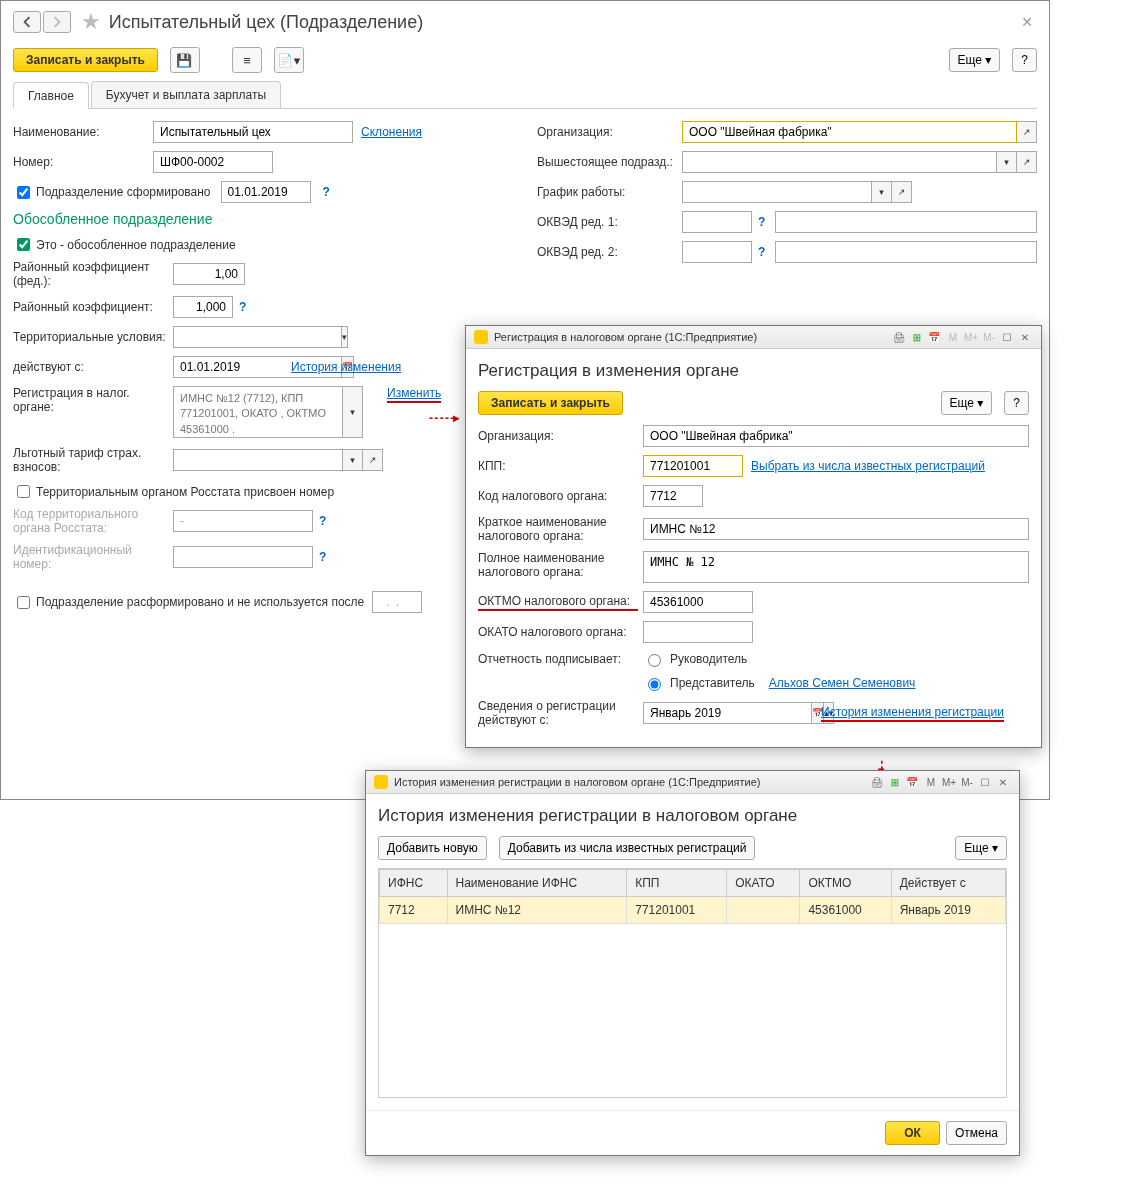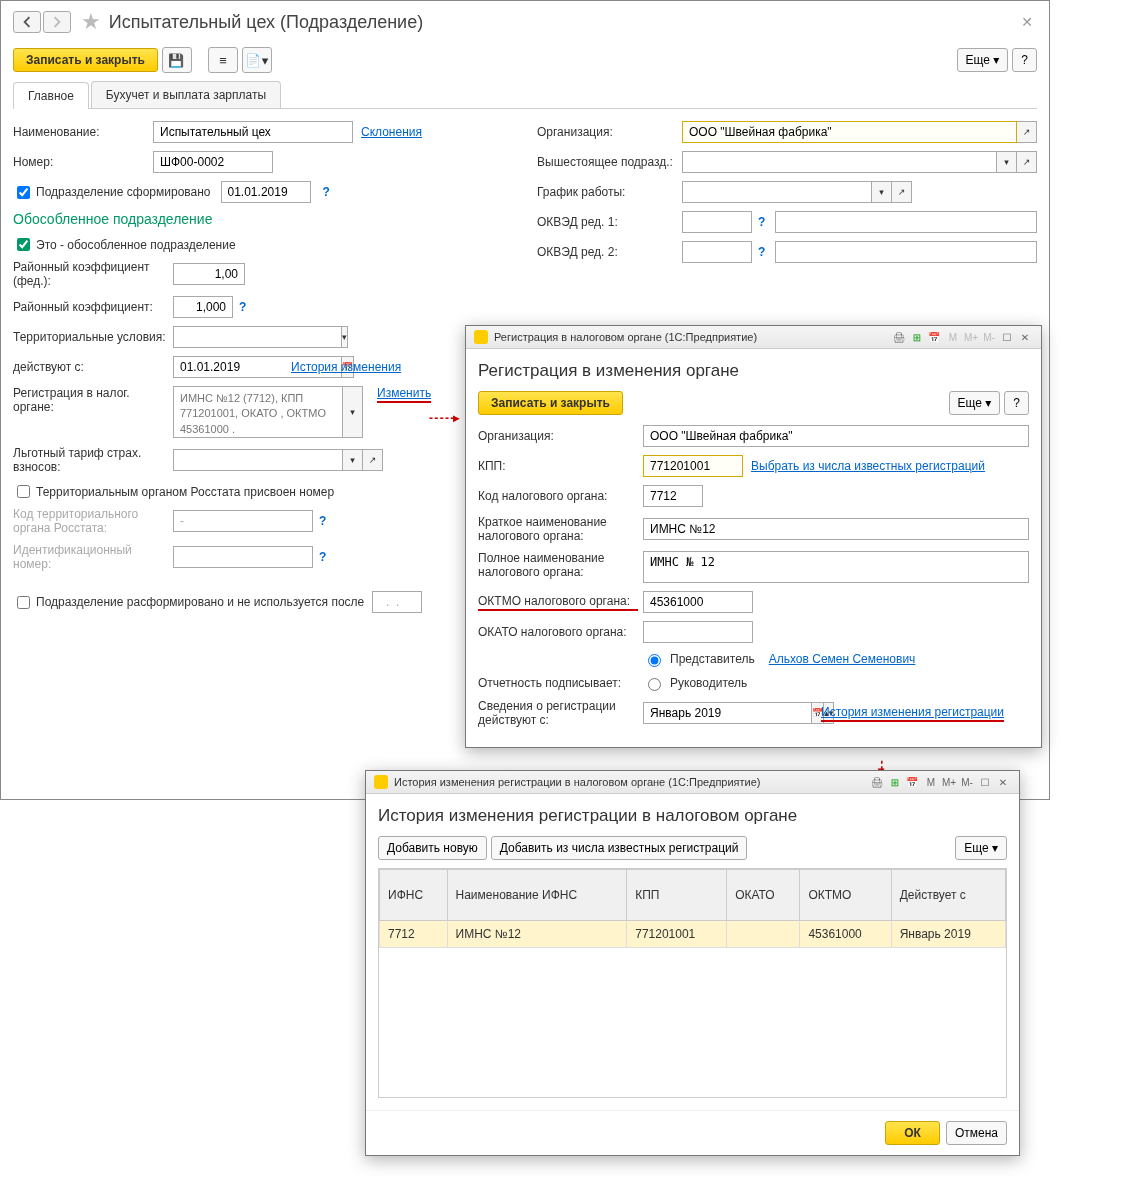--- a/index.html
+++ b/index.html
@@ -4,21 +4,21 @@
 <style>
 * { box-sizing: border-box; }
 body { margin: 0; font-family: Arial, sans-serif; font-size: 12px; background: #fff; color: #333; }
 .main-win { border: 1px solid #888; width: 1050px; height: 800px; position: relative; background: #fff; }
 .titlebar { display: flex; align-items: center; padding: 8px 12px; }
 .nav-btn { width: 28px; height: 22px; border: 1px solid #aaa; background: #f5f5f5; border-radius: 3px; display: inline-flex; align-items: center; justify-content: center; margin-right: 2px; cursor: pointer; }
 .nav-btn svg { width: 12px; height: 12px; }
 .star { margin: 0 8px; color: #bbb; font-size: 22px; }
 .win-title { font-size: 18px; color: #444; }
 .close-x { margin-left: auto; color: #999; font-size: 14px; cursor: pointer; padding: 4px; }
-.toolbar { display: flex; align-items: center; padding: 4px 12px; gap: 4px; }
+.toolbar { display: flex; align-items: center; padding: 4px 12px; gap: 12px; }
 .btn-yellow { background: linear-gradient(#ffe44d,#ffcb00); border: 1px solid #cca300; border-radius: 3px; padding: 4px 12px; font-weight: bold; font-size: 12px; cursor: pointer; color: #333; }
 .btn-icon { width: 30px; height: 26px; border: 1px solid #aaa; background: #f8f8f8; border-radius: 3px; display: inline-flex; align-items: center; justify-content: center; cursor: pointer; }
 .btn-std { border: 1px solid #aaa; background: #f8f8f8; border-radius: 3px; padding: 4px 8px; cursor: pointer; font-size: 12px; }
 .tabs-row { display: flex; border-bottom: 1px solid #ccc; margin: 4px 12px 0; }
 .tab { padding: 6px 14px; border: 1px solid #ccc; border-bottom: none; background: #f5f5f5; border-radius: 4px 4px 0 0; margin-right: 2px; cursor: pointer; }
 .tab.active { background: #fff; position: relative; top: 1px; }
 .form-area { display: flex; padding: 12px; gap: 24px; }
 .col { flex: 1; }
 .frow { display: flex; align-items: center; margin-bottom: 8px; }
 .flabel { width: 140px; color: #333; }
@@ -39,21 +39,21 @@
 .red-arrow { position: absolute; color: #cc0000; font-weight: bold; letter-spacing: -1px; }
 .dialog { position: absolute; border: 1px solid #777; background: #fff; box-shadow: 0 4px 16px rgba(0,0,0,0.3); }
 .dlg-title { background: linear-gradient(#f5f5f5,#e8e8e8); border-bottom: 1px solid #ccc; padding: 4px 8px; display: flex; align-items: center; font-size: 11px; }
 .dlg-title .ico-1c { width: 14px; height: 14px; background: #ffcc00; border-radius: 3px; margin-right: 6px; display: inline-block; }
 .dlg-title-btns { margin-left: auto; display: flex; gap: 2px; align-items: center; }
 .dlg-title-btns span { width: 16px; height: 14px; display: inline-flex; align-items: center; justify-content: center; font-size: 10px; color: #666; cursor: pointer; }
 .dlg-body { padding: 12px; }
 .dlg-heading { font-size: 17px; margin-bottom: 10px; }
 .red-underline { border-bottom: 2px solid #cc0000; display: inline-block; padding-bottom: 1px; }
 table.grid { border-collapse: collapse; width: 100%; }
-table.grid th { background: #f0f0f0; border: 1px solid #ccc; padding: 18px 8px; text-align: left; font-weight: normal; font-size: 12px; }
+table.grid th { background: #f0f0f0; border: 1px solid #ccc; padding: 6px 8px; text-align: left; font-weight: normal; font-size: 12px; }
 table.grid td { border: 1px solid #ddd; padding: 6px 8px; background: #fff4cc; }
 .grid-wrap { border: 1px solid #ccc; height: 230px; overflow: auto; background: #fff; }
 .dlg-footer { display: flex; justify-content: flex-end; gap: 6px; padding: 10px 12px; border-top: 1px solid #eee; }
 .spacer { flex: 1; }
 .radio-row { display: flex; align-items: center; gap: 6px; }
 .small-icon { font-size: 13px; }
 </style>
 </head>
 <body>
 
@@ -142,21 +142,21 @@
           <span class="combo-btn">📅</span>
         </div>
         <span class="link">История изменения</span>
       </div>
       <div class="frow" style="align-items:flex-start">
         <span class="flabel" style="width:160px">Регистрация в налог. органе:</span>
         <div class="combo">
           <div class="reg-box">ИМНС №12 (7712), КПП 771201001, ОКАТО , ОКТМО 45361000  .</div>
           <span class="combo-btn" style="height:52px">▾</span>
         </div>
-        <span class="link red-ul" style="margin-left:14px">Изменить</span>
+        <span class="link red-ul" style="margin-left:24px">Изменить</span>
       </div>
       <div class="frow">
         <span class="flabel" style="width:160px">Льготный тариф страх. взносов:</span>
         <div class="combo" style="width:210px">
           <input class="finput" style="">
           <span class="combo-btn">▾</span>
           <span class="combo-btn">↗</span>
         </div>
       </div>
       <div class="chk">
@@ -268,32 +268,32 @@
       </div>
     <div class="frow">
         <span class="flabel2 red-underline" style="width:160px">ОКТМО налогового органа:</span>
         <input class="finput" style="width: 110px; margin-left: 5px;" value="45361000">
       </div>
     <div class="frow">
         <span class="flabel2" style="width:165px">ОКАТО налогового органа:</span>
         <input class="finput" style="width: 110px;">
       </div>
     <div class="frow">
+        <span class="flabel2" style="width:165px">Отчетность подписывает:</span>
+      <div class="radio-row">
+          <input type="radio" name="s" style="">
+          <span>Руководитель</span>
+        </div>
+    </div>
+    <div class="frow">
         <span class="flabel2" style="width:165px"></span>
       <div class="radio-row">
           <input type="radio" name="s" checked="" style="">
           <span>Представитель</span>
           <span class="link">Альхов Семен Семенович</span>
-        </div>
-    </div>
-    <div class="frow">
-        <span class="flabel2" style="width:165px">Отчетность подписывает:</span>
-      <div class="radio-row">
-          <input type="radio" name="s" style="">
-          <span>Руководитель</span>
         </div>
     </div>
     <div class="frow">
         <span class="flabel2" style="width:165px">Сведения о регистрации действуют с:</span>
       <div class="combo" style="width:170px">
           <input class="finput" style="flex: 1 1 0%;" value="Январь 2019">
           <span class="combo-btn">📅</span>
           <span class="combo-btn">▴▾</span>
         </div>
       <span class="link red-ul">История изменения регистрации</span>

